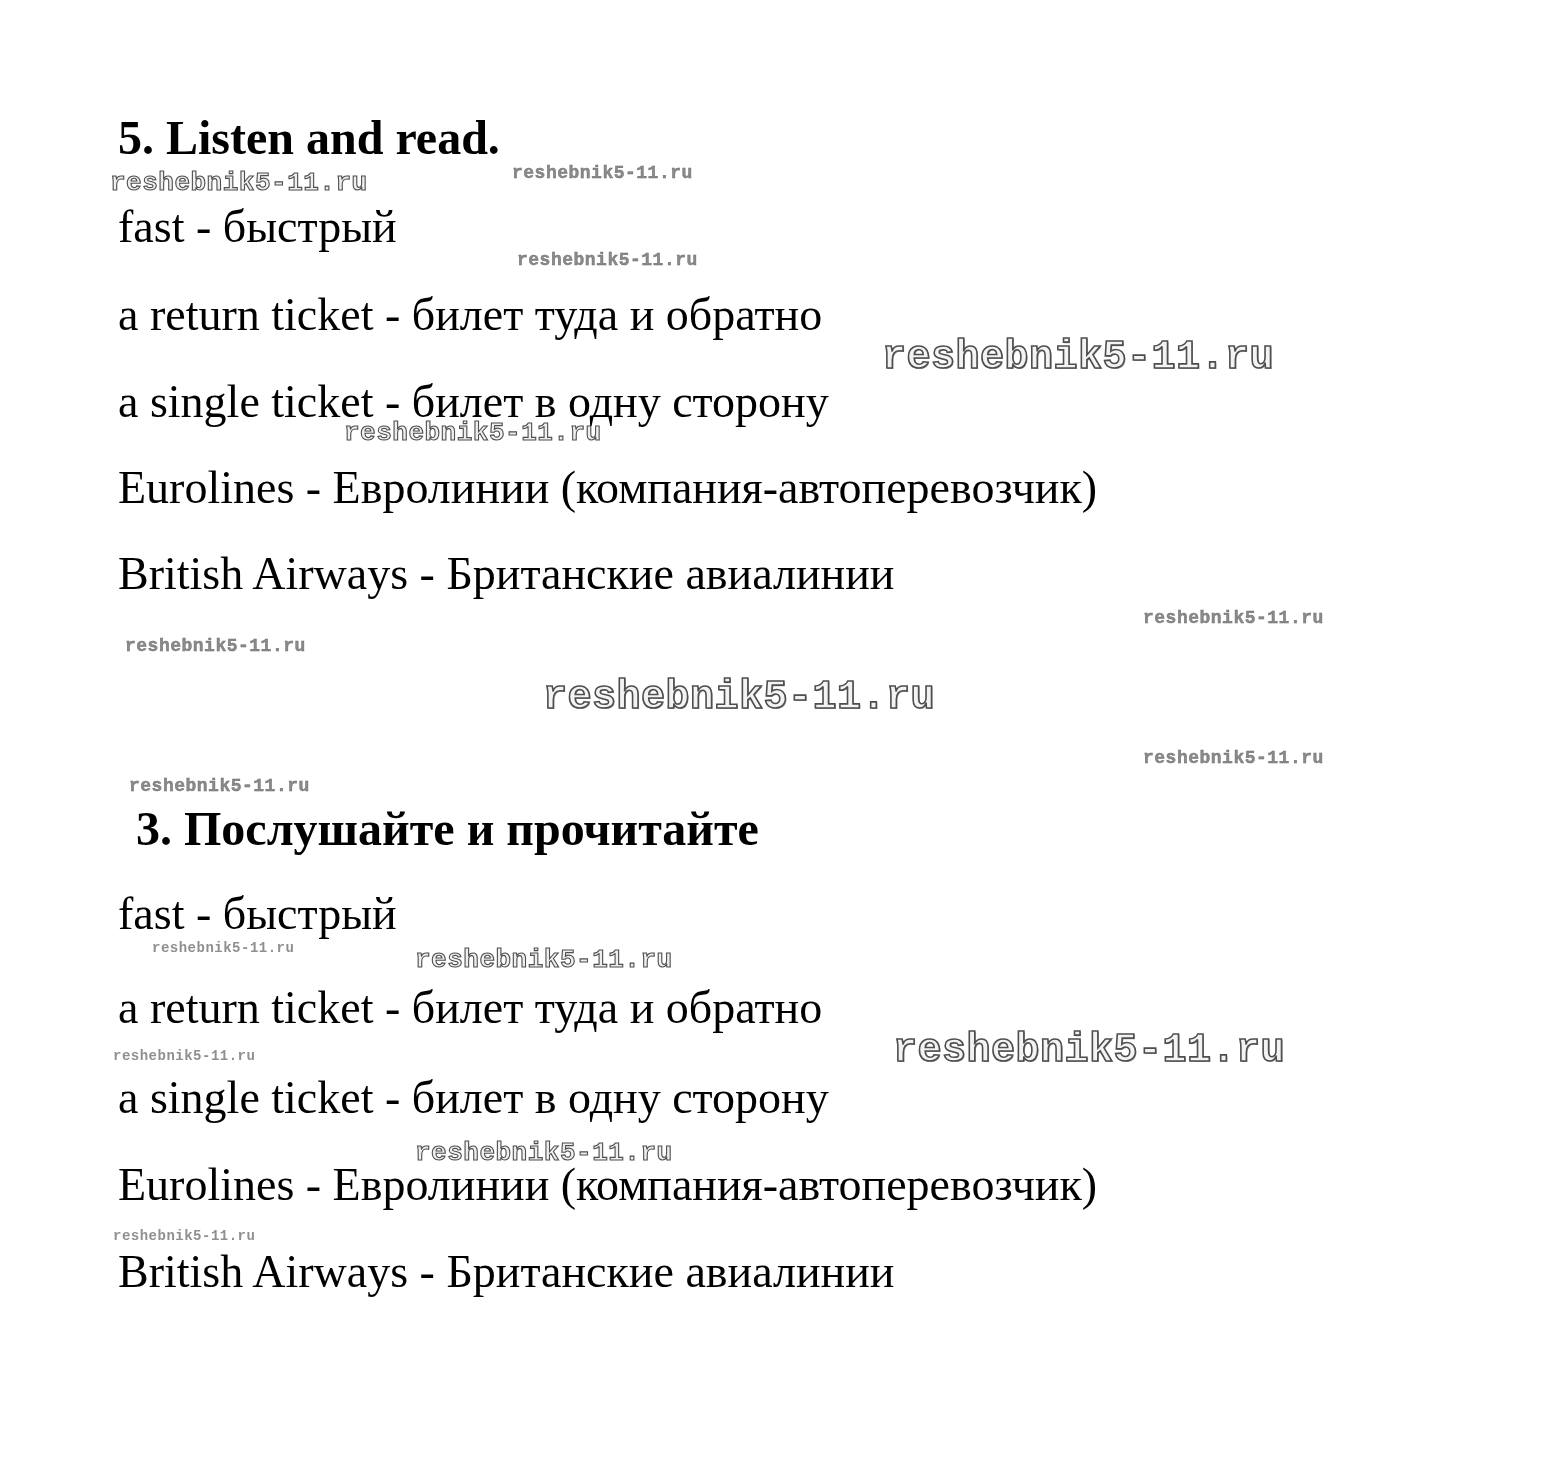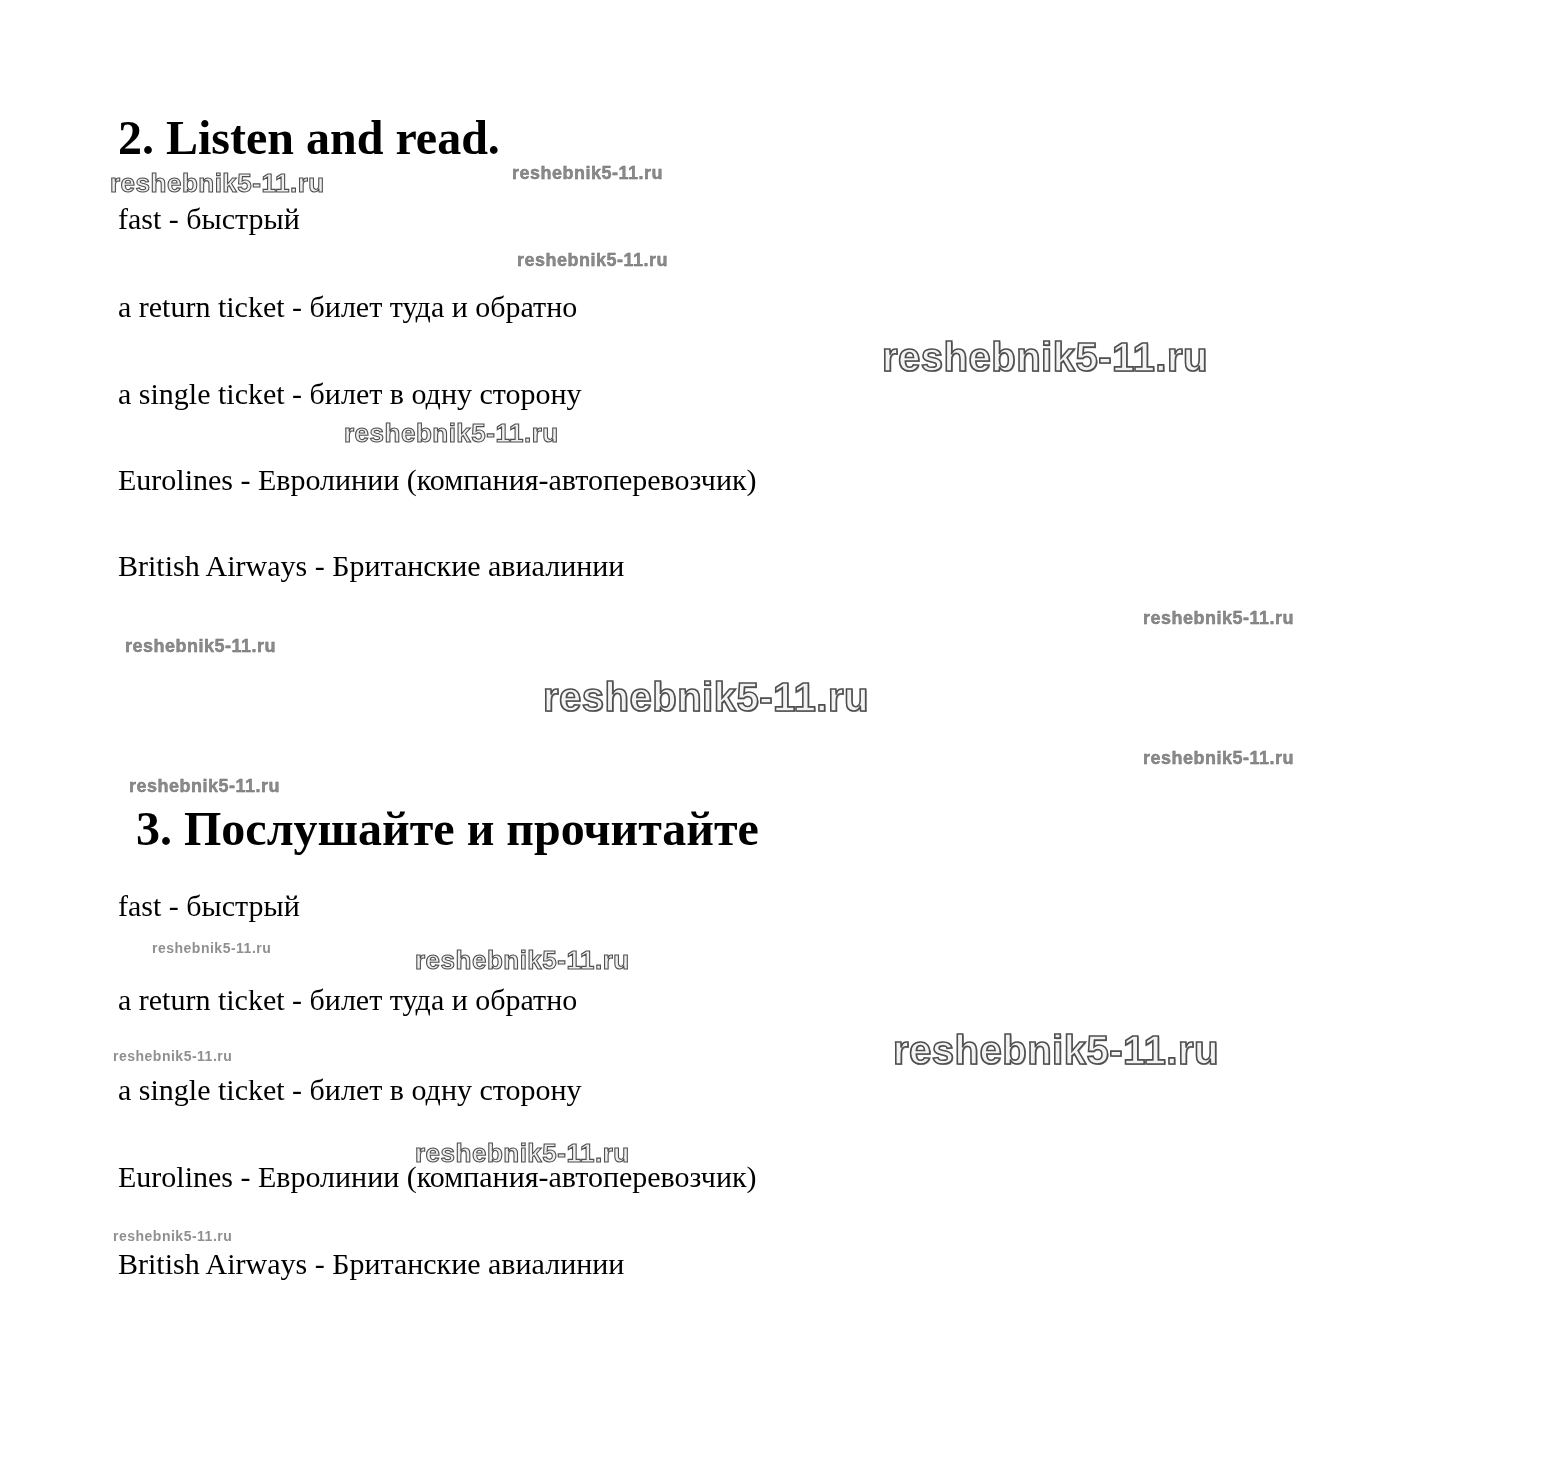--- a/index.html
+++ b/index.html
@@ -15,34 +15,34 @@
     overflow: hidden;
     font-family: "Liberation Serif", serif;
     color: #000000;
   }
 
   
   .txt {
     position: absolute;
     left: 118px;
     white-space: nowrap;
-    font-size: 30px;
+    font-size: 46px;
     line-height: 1.1;
     color: #000000;
     z-index: 2;
   }
   .heading {
     font-weight: bold;
     font-size: 48px;
   }
 
   
   .wm {
     position: absolute;
-    font-family: Liberation Sans, sans-serif;
+    font-family: Liberation Mono, monospace;
     font-weight: bold;
     white-space: nowrap;
     z-index: 1;
     letter-spacing: 0.5px;
   }
   .wm.lg {
     font-size: 40px;
     color: #f3f3f3;
     -webkit-text-stroke: 1.6px #4e4e4e;
     text-shadow: 1px 1px 0 #9a9a9a;
@@ -81,21 +81,21 @@
     <span class="wm xs" style="left:152px;  top:940px;">reshebnik5-11.ru</span>
     <span class="wm md" style="left:415px;  top:945px;">reshebnik5-11.ru</span>
     <span class="wm xs" style="left:113px;  top:1048px;">reshebnik5-11.ru</span>
     <span class="wm lg" style="left:893px;  top:1028px;">reshebnik5-11.ru</span>
     <span class="wm md" style="left:415px;  top:1138px;">reshebnik5-11.ru</span>
     <span class="wm xs" style="left:113px;  top:1228px;">reshebnik5-11.ru</span>
   </div>
 
   <div>
 
-    <div class="txt heading" style="top:112px;">2. Listen and read.</div>
+    <div class="txt heading" style="top:112px;">5. Listen and read.</div>
     <div class="txt" style="top:202px;">fast - быстрый</div>
     <div class="txt" style="top:290px;">a return ticket - билет туда и обратно</div>
     <div class="txt" style="top:377px;">a single ticket - билет в одну сторону</div>
     <div class="txt" style="top:463px;">Eurolines - Евролинии (компания-автоперевозчик)</div>
     <div class="txt" style="top:549px;">British Airways - Британские авиалинии</div>
 
     <div class="txt heading" style="top:803px;margin-left:18px;">3. Послушайте и прочитайте</div>
     <div class="txt" style="top:889px;">fast - быстрый</div>
     <div class="txt" style="top:983px;">a return ticket - билет туда и обратно</div>
     <div class="txt" style="top:1073px;">a single ticket - билет в одну сторону</div>

